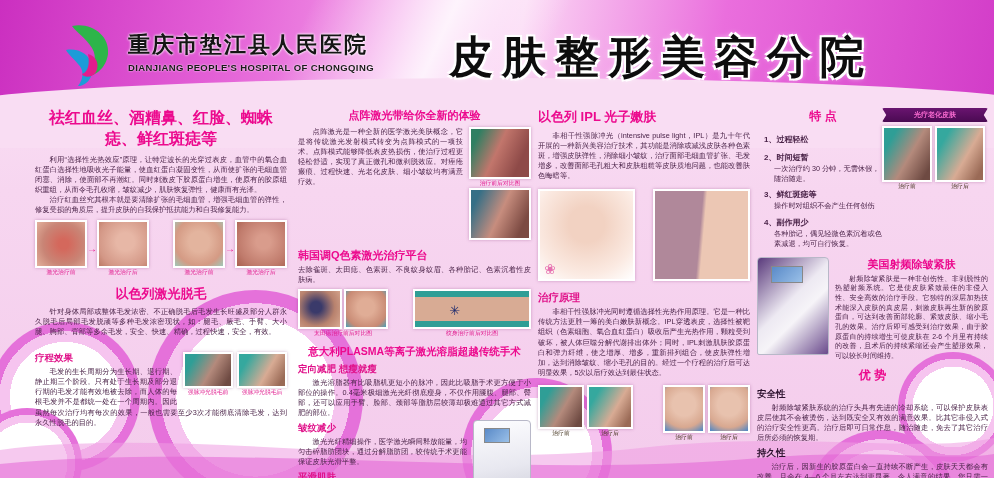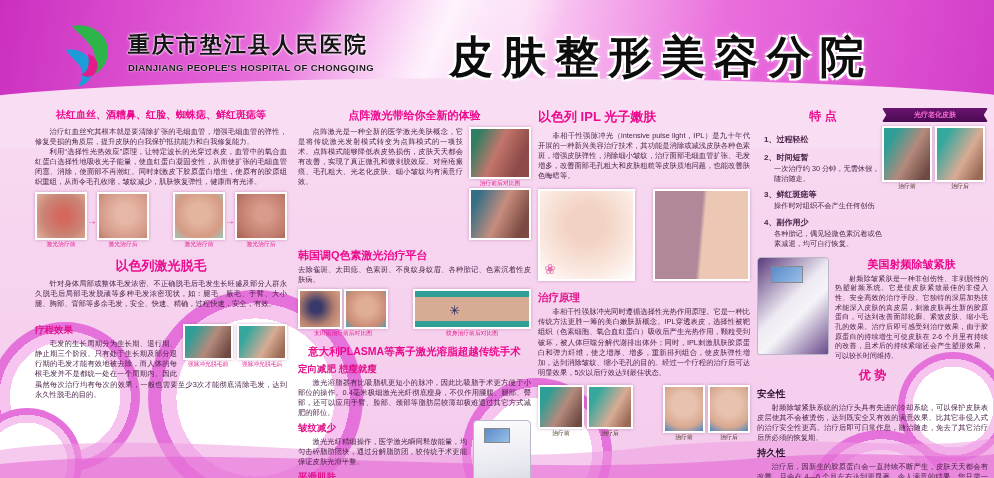--- a/index.html
+++ b/index.html
@@ -113,23 +113,23 @@
       <path d="M14,6 C34,2 52,16 50,34 C48,50 34,58 26,56 C36,48 40,38 34,28 C28,18 18,12 14,6 Z" fill="#2db54a"></path>
       <path d="M8,30 C20,28 32,34 34,46 C36,58 28,66 20,66 C26,58 26,50 20,44 C15,38 10,34 8,30 Z" fill="#1c9cd8"></path>
       <path d="M30,34 C38,36 42,44 38,52 C34,58 26,58 24,54 C30,52 32,44 30,34 Z" fill="#e31b8d"></path>
     </svg>
   </div>
   <div class="hosp-cn">重庆市垫江县人民医院</div>
   <div class="hosp-en">DIANJIANG PEOPLE'S HOSPITAL OF CHONGQING</div>
   <div class="main-title">皮肤整形美容分院</div>
 
   <div class="col" id="col1">
-    <div class="h-mag" style="font-size:10px; margin-bottom:5px;">祛红血丝、酒糟鼻、红脸、蜘蛛痣、鲜红斑痣等</div>
+    <div class="h-mag" style="font-size:16px; margin-bottom:5px;">祛红血丝、酒糟鼻、红脸、蜘蛛痣、鲜红斑痣等</div>
+    <div class="p">利用“选择性光热效应”原理，让特定波长的光穿过表皮，血管中的氧合血红蛋白选择性地吸收光子能量，使血红蛋白凝固变性，从而使扩张的毛细血管闭塞、消除，使面部不再潮红。同时刺激皮下胶原蛋白增生，使原有的胶原组织重组，从而令毛孔收缩，皱纹减少，肌肤恢复弹性，健康而有光泽。</div>
     <div class="p">治疗红血丝究其根本就是要清除扩张的毛细血管，增强毛细血管的弹性，修复受损的角质层，提升皮肤的自我保护抵抗能力和自我修复能力。</div>
-    <div class="p">利用“选择性光热效应”原理，让特定波长的光穿过表皮，血管中的氧合血红蛋白选择性地吸收光子能量，使血红蛋白凝固变性，从而使扩张的毛细血管闭塞、消除，使面部不再潮红。同时刺激皮下胶原蛋白增生，使原有的胶原组织重组，从而令毛孔收缩，皱纹减少，肌肤恢复弹性，健康而有光泽。</div>
     <div class="row p1-photos">
       <div class="pair">
         <div>
           <div class="ph red-a" style="width:52px;height:48px;"></div>
           <div class="cap">激光治疗前</div>
         </div>
         <span class="arrow">→</span>
         <div>
           <div class="ph skin-b" style="width:52px;height:48px;"></div>
           <div class="cap">激光治疗后</div>
@@ -168,21 +168,21 @@
     </div>
   </div>
 
   <div class="col" id="col2">
     <div class="h-mag" style="font-size:11px; margin-bottom:4px;">点阵激光带给你全新的体验</div>
     <div class="fl-r">
       <div class="ph acne" style="width:62px;height:52px;"></div>
       <div class="cap">治疗前后对比图</div>
       <div class="ph acne2" style="width:62px;height:52px;"></div>
     </div>
-    <div class="p">点阵激光是一种全新的医学激光美肤概念，它是将传统激光发射模式转变为点阵模式的一项技术。点阵模式能够降低表皮热损伤，皮肤天天都会有改善，实现了真正微孔和微剥脱效应。对痤疮瘢痕、毛孔粗大、光老化皮肤、细小皱纹均有满意疗效。</div>
+    <div class="p">点阵激光是一种全新的医学激光美肤概念，它是将传统激光发射模式转变为点阵模式的一项技术。点阵模式能够降低表皮热损伤，使治疗过程更轻松舒适，实现了真正微孔和微剥脱效应。对痤疮瘢痕、过程快速、光老化皮肤、细小皱纹均有满意疗效。</div>
     <div class="clr"></div>
     <div class="h-mag" style="font-size:11px; text-align:left; margin:5px 0 2px;">韩国调Q色素激光治疗平台</div>
     <div class="p" style="text-indent:0;">去除雀斑、太田痣、色素斑、不良纹身纹眉、各种胎记、色素沉着性皮肤病。</div>
     <div class="row" style="margin-top:4px; justify-content:space-between;">
       <div>
         <div class="row">
           <div class="ph ota-a" style="width:44px;height:40px;"></div>
           <div class="ph ota-b" style="width:44px;height:40px; margin-left:2px;"></div>
         </div>
         <div class="cap">太田痣治疗前后对比图</div>

